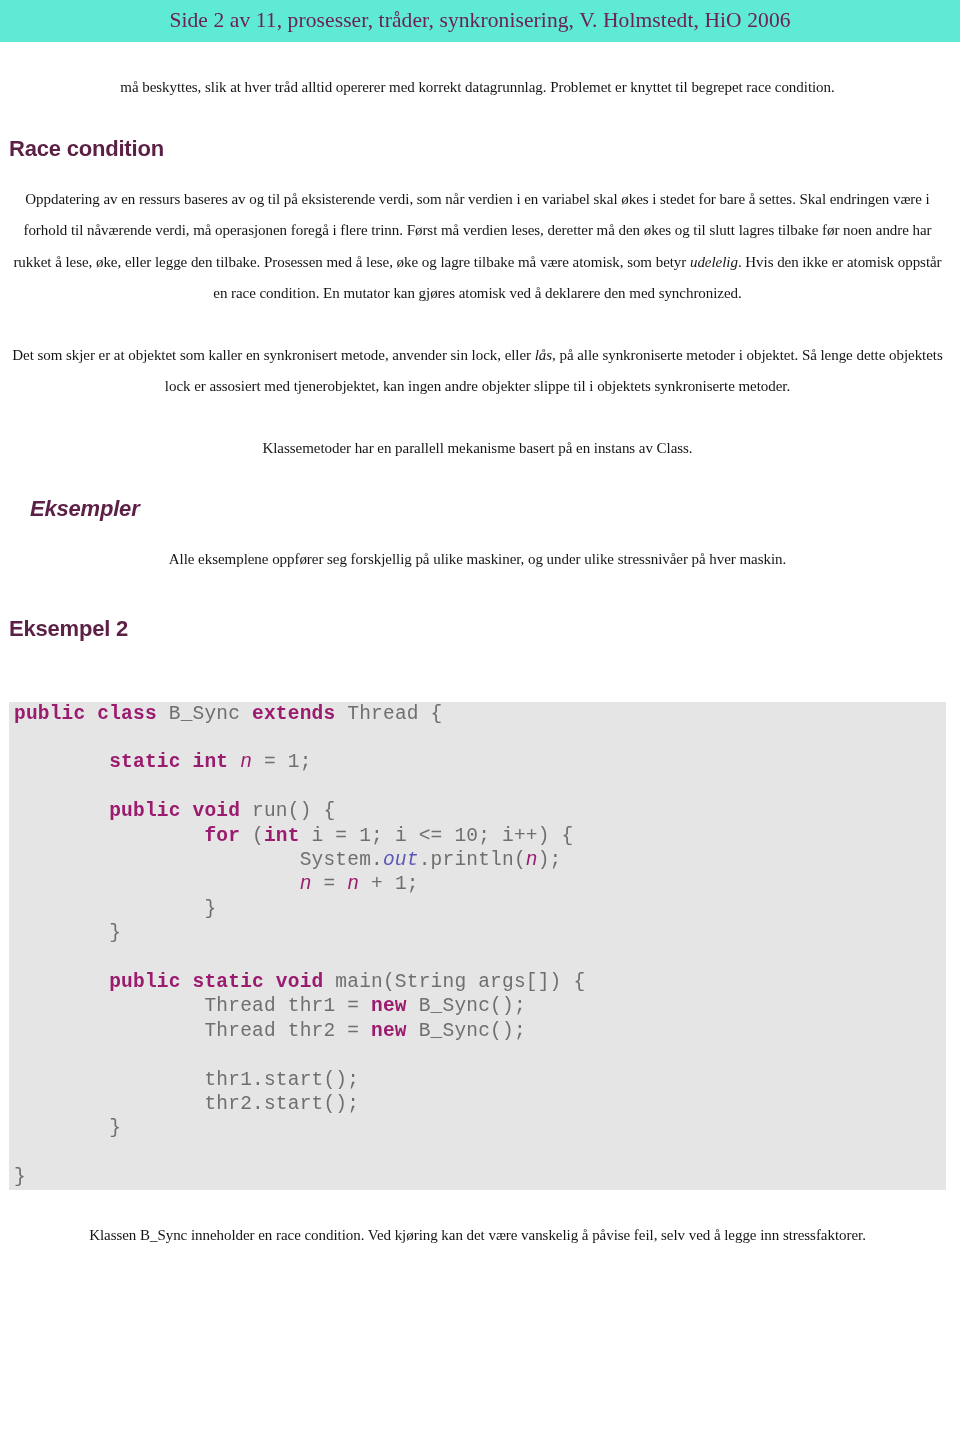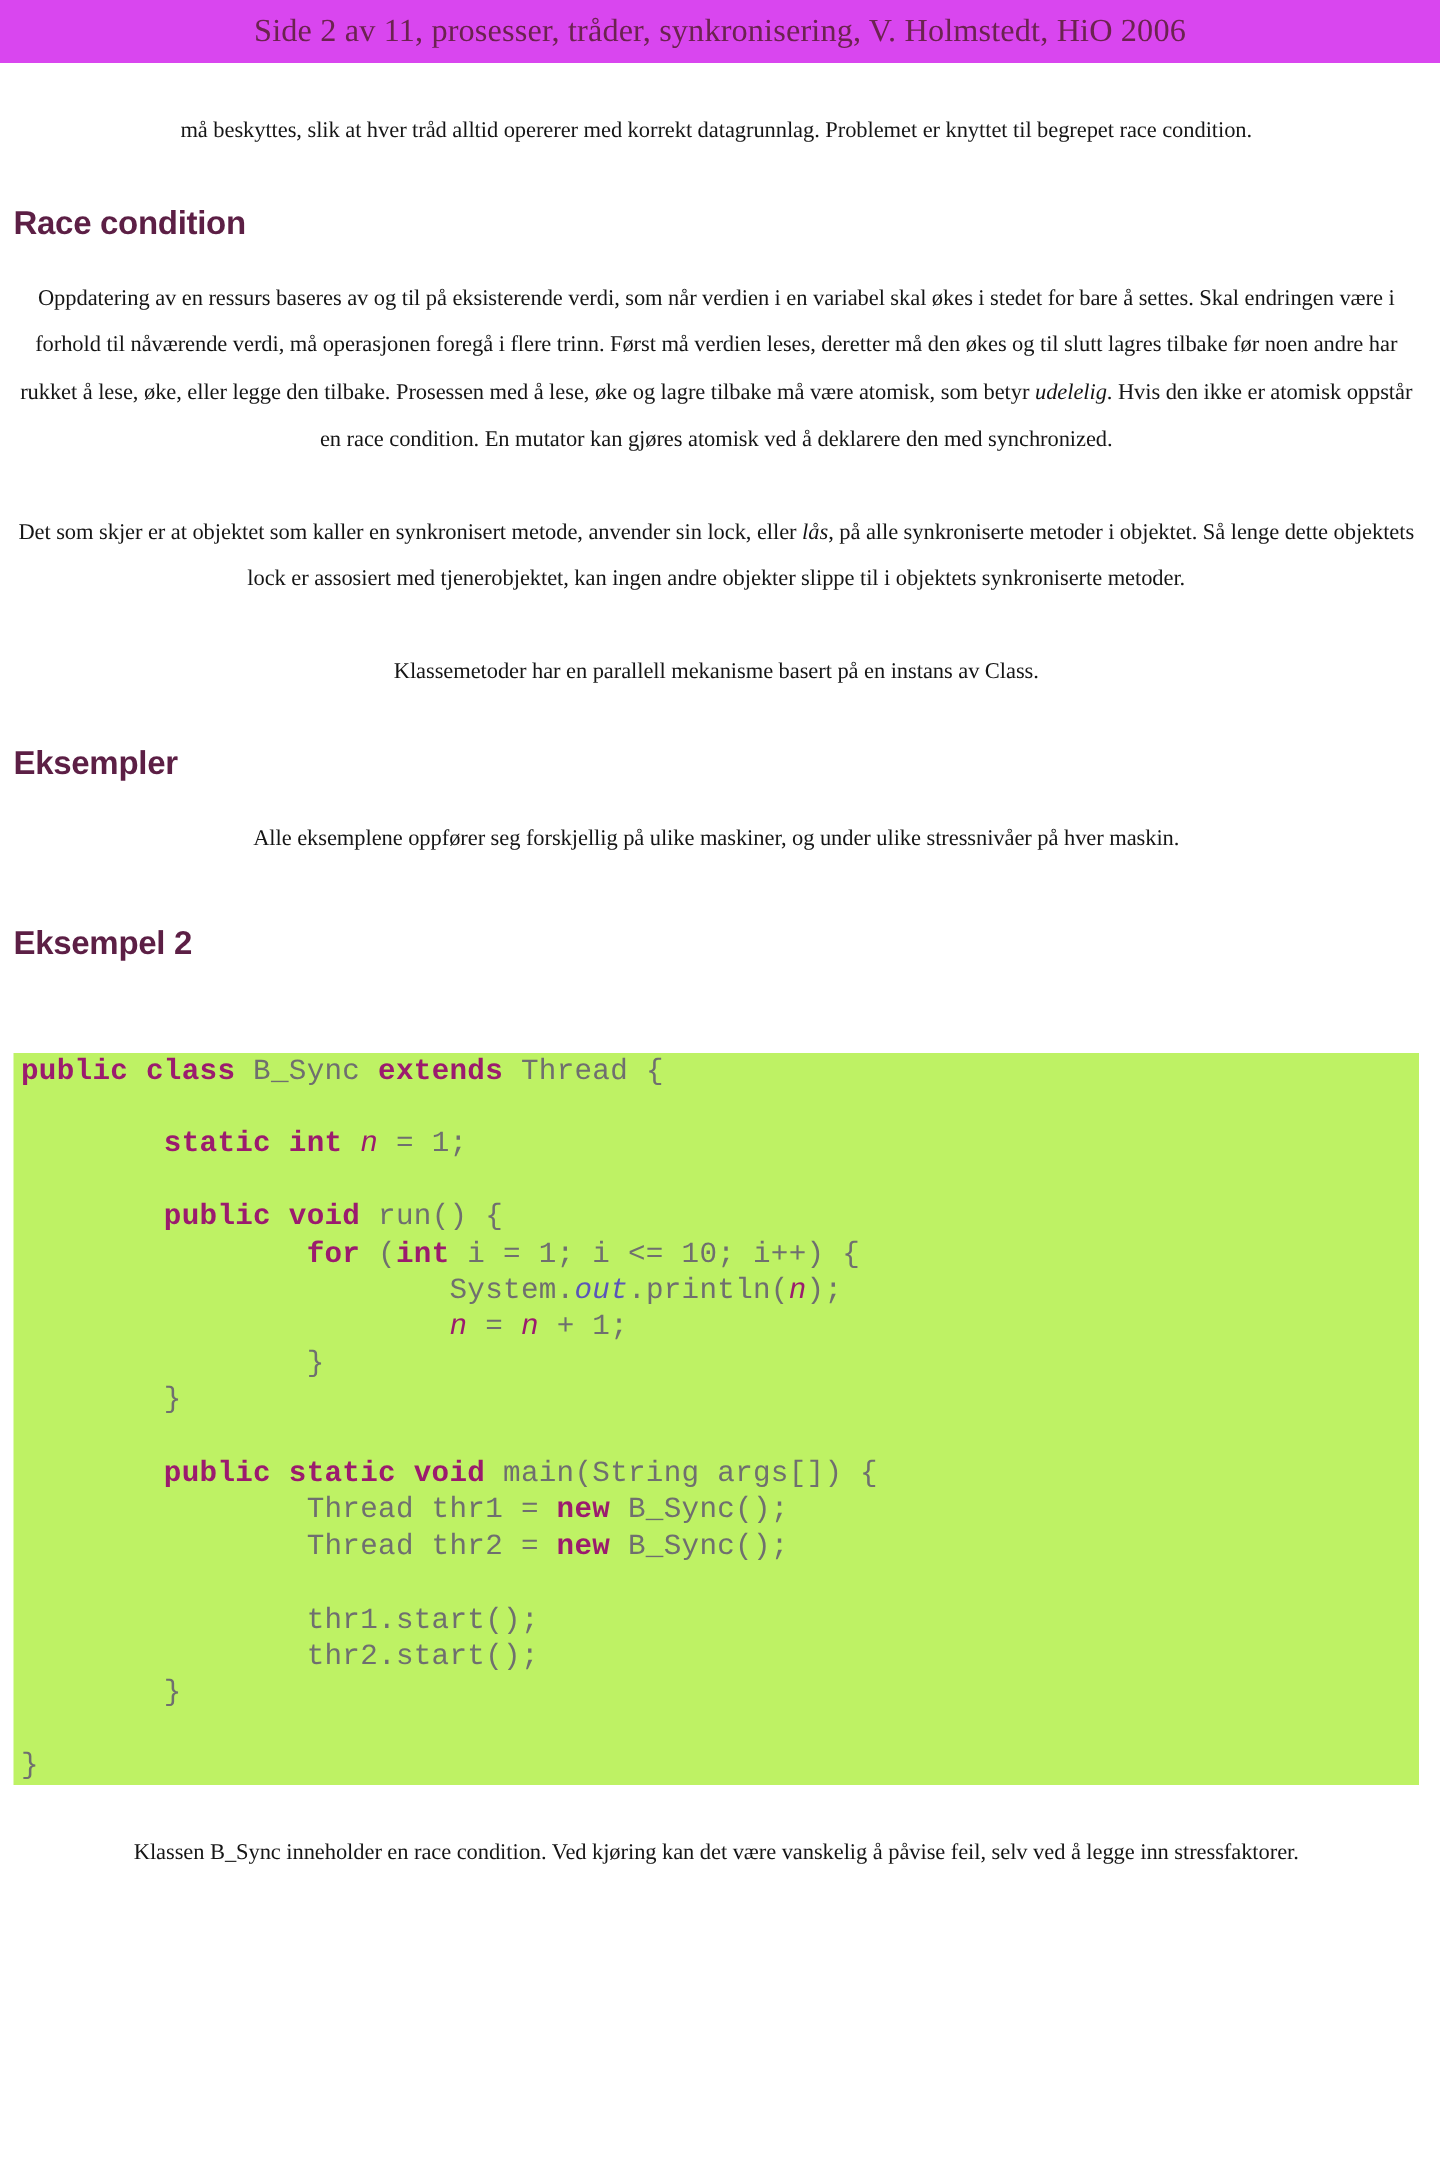--- a/index.html
+++ b/index.html
@@ -57,34 +57,36 @@
   h2.sec-heading {
     margin: 0;
     font-family: "Liberation Sans", "DejaVu Sans", sans-serif;
     font-weight: bold;
     font-size: 22px;
     line-height: 30px;
     color: #5c1f45;
     letter-spacing: -0.2px;
   }
   h2.sec-heading.italic {
+    font-style: italic;
+    margin-left: 21px;
   }
 
   em.ital { font-style: italic; }
 
   
   #code-block {
     margin: 0;
     padding: 0 0 0 5px;
     font-family: "Liberation Mono", "DejaVu Sans Mono", monospace;
     font-size: 19.5px;
     line-height: 24.4px;
     color: #6f6f6f;
     white-space: pre;
-    background: #bef264;
+    background: #e5e5e5;
     letter-spacing: 0.2px;
   }
   #code-block .kw {
     color: #9b1b6e;
     font-weight: bold;
   }
   #code-block .fld {
     color: #9b1b6e;
     font-style: italic;
   }
@@ -92,21 +94,21 @@
     color: #5a56b8;
     font-style: italic;
   }
   #code-block .pln {
     color: #6f6f6f;
   }
 </style>
 </head>
 <body>
 
-<div id="page-header" style="background: #d946ef;">
+<div id="page-header" style="background: #5eead4;">
   <span class="header-text" style="color: rgb(107, 35, 80);">Side 2 av 11, prosesser, tråder, synkronisering, V. Holmstedt, HiO 2006</span>
 </div>
 
 <div id="doc">
 
   <div class="gap-md"></div>
 
   <p class="body-text">må beskyttes, slik at hver tråd alltid opererer med korrekt datagrunnlag. Problemet er knyttet til begrepet race condition.</p>
 
   <div class="gap-md"></div>

